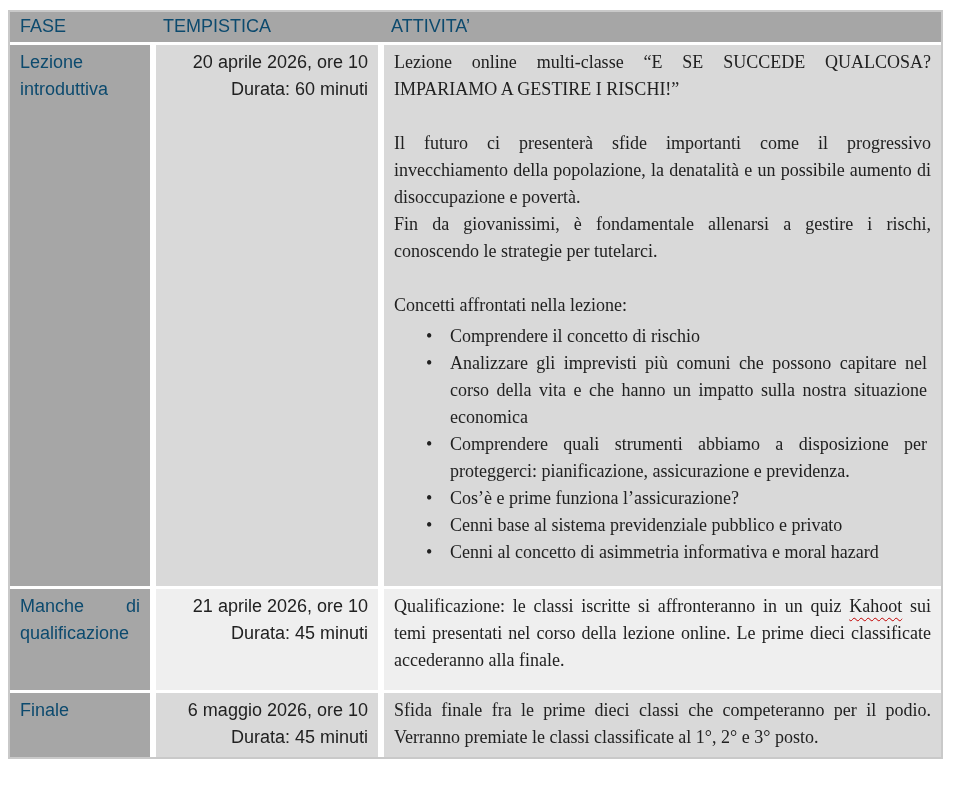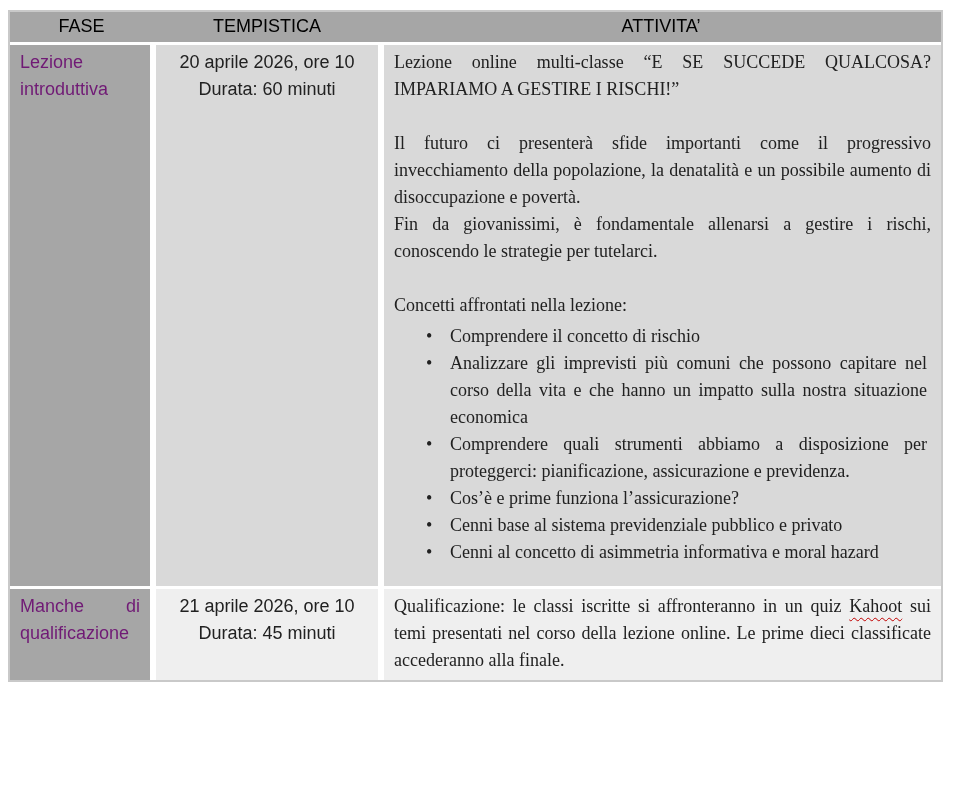--- a/index.html
+++ b/index.html
@@ -34,42 +34,42 @@
   col.c-tempistica { width: 228px; }
   th, td {
     vertical-align: top;
     border: 0 solid #ffffff;
     box-sizing: border-box;
   }
   thead th {
     background: #a6a6a6;
     border-width: 0 0 3px 0;
     padding: 1px 10px 2px 10px;
-    text-align: center;
+    text-align: left;
     font-weight: 400;
-    color: #000000;
+    color: #0c4a6e;
   }
   tbody td {
     border-top-width: 3px;
     border-bottom-width: 3px;
     border-left-width: 6px;
     border-right-width: 6px;
     padding: 4px 10px 16px 10px;
   }
   tbody tr > td:first-child { border-left-width: 0; }
   tbody tr > td:last-child  { border-right-width: 0; font-family: Liberation Serif, serif; }
   tbody tr:last-child td    { border-bottom-width: 0; padding-bottom: 6px; }
   td.phase {
     background: #a6a6a6;
     text-align: justify;
-    color: #701a75;
+    color: #0c4a6e;
   }
   tr.band-a td.data { background: #d9d9d9; }
   tr.band-b td.data { background: #efefef; }
-  td.time { text-align: center; }
+  td.time { text-align: right; }
   td.activity p {
     margin: 0;
     text-align: justify;
   }
   .blank-line { height: 27px; }
   ul.bullets {
     margin: 4px;
     padding: 0;
     list-style: none;
   }
@@ -136,15 +136,25 @@
       <tr class="band-b">
         <td class="phase">Manche di qualificazione</td>
         <td class="time data">
           <div>21 aprile 2026, ore 10</div>
           <div>Durata: 45 minuti</div>
         </td>
         <td class="activity data">
           <p><span>Qualificazione: le classi iscritte si affronteranno in un quiz </span><span class="misspell">Kahoot</span><span> sui temi presentati nel corso della lezione online. Le prime dieci classificate accederanno alla finale.</span></p>
         </td>
       </tr>
+      <tr class="band-a">
+        <td class="phase">Finale</td>
+        <td class="time data">
+          <div>6 maggio 2026, ore 10</div>
+          <div>Durata: 45 minuti</div>
+        </td>
+        <td class="activity data">
+          <p>Sfida finale fra le prime dieci classi che competeranno per il podio. Verranno premiate le classi classificate al 1°, 2° e 3° posto.</p>
+        </td>
+      </tr>
     </tbody>
   </table>
 </div>
 
 </body></html>

